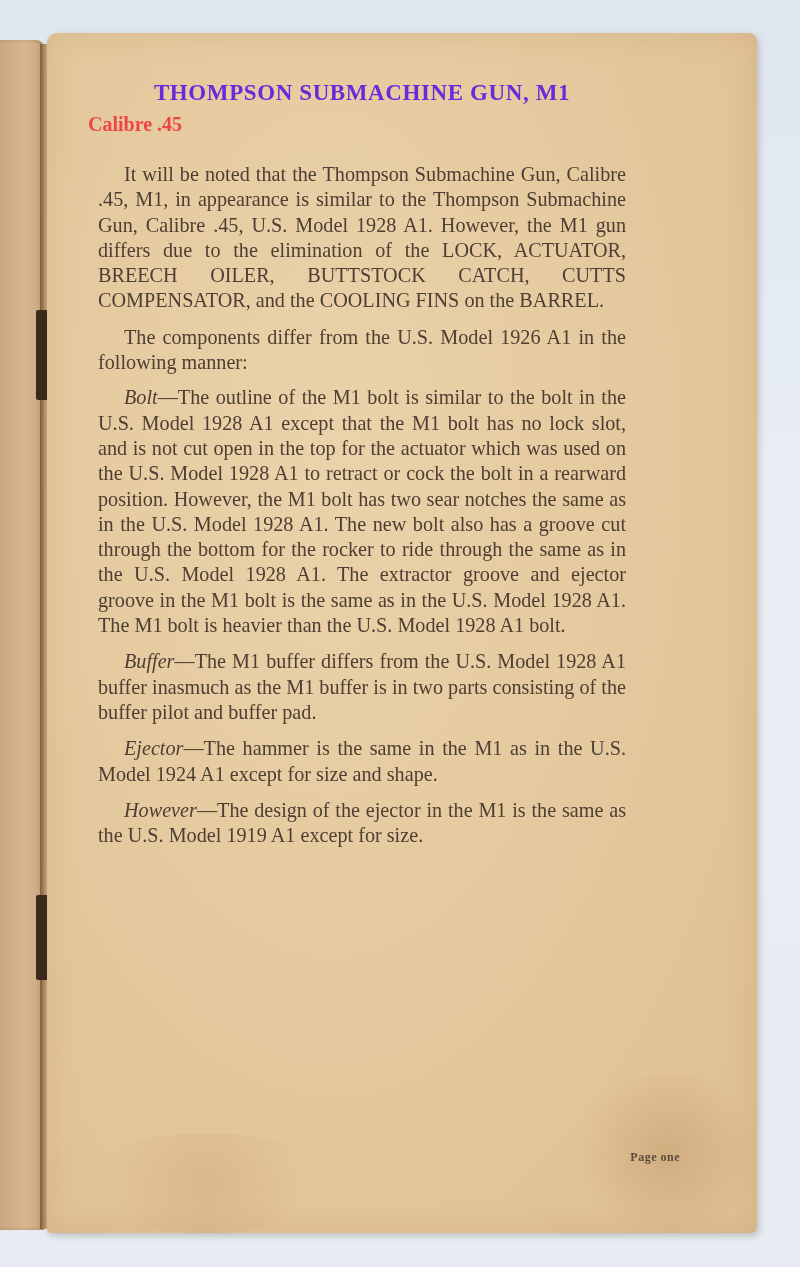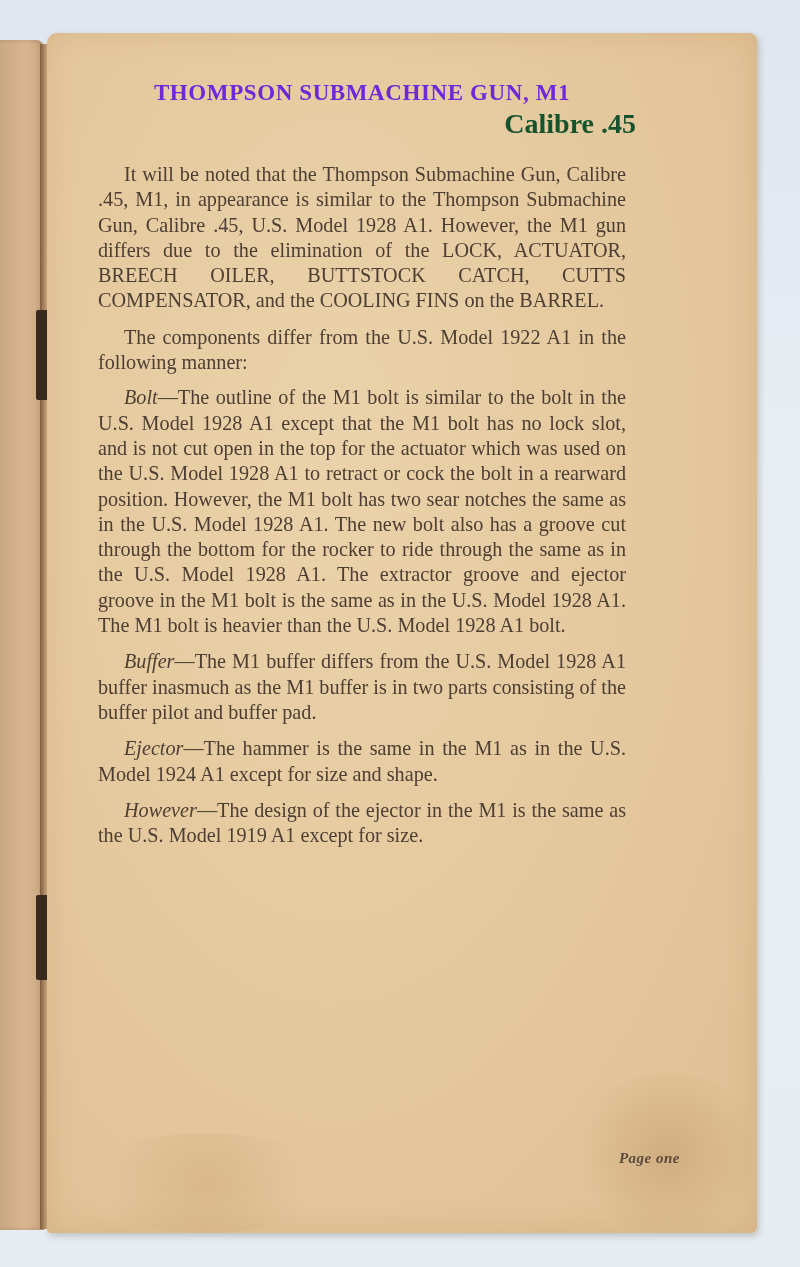--- a/index.html
+++ b/index.html
@@ -64,24 +64,24 @@
     .title {
       text-align: center;
       font-size: 23px;
       font-weight: bold;
       letter-spacing: 0.6px;
       color: #6d28d9;
       margin: 0;
       line-height: 30px;
     }
     .subtitle {
-      text-align: right;
-      font-size: 28px;
+      text-align: left;
+      font-size: 20px;
       font-weight: bold;
-      color: #14532d;
+      color: #ef4444;
       margin: 2px 0 0 0;
       line-height: 28px;
     }
     .para {
       font-size: 20.2px;
       line-height: 25.3px;
       text-align: justify;
       text-indent: 26px;
       margin: 10px;
       color: #4d3e33;
@@ -89,22 +89,21 @@
     .p-intro { margin-top: 24px; }
     .p-gap { margin-top: 11px; }
     .p-gap2 { margin-top: 7px; }
     .label {
       font-style: italic;
     }
     .footer {
       position: absolute;
       right: 120px;
       top: 1150px;
-      font-size: 15px;
-      font-style: italic;
+      font-size: 12px;
       font-weight: bold;
       color: #5a4a3d;
       letter-spacing: 0.5px;
     }
   </style>
 </head>
 <body>
 
 <div class="left-page"></div>
 <div class="spine"></div>
@@ -115,21 +114,21 @@
   <div class="stain" style="left:520px;top:1040px;width:200px;height:160px;"></div>
   <div class="stain" style="left:30px;top:1100px;width:260px;height:100px;opacity:0.6;"></div>
 </div>
 
 <div class="content">
   <h1 class="title">THOMPSON SUBMACHINE GUN, M1</h1>
   <h2 class="subtitle">Calibre .45</h2>
 
   <p class="para p-intro">It will be noted that the Thompson Submachine Gun, Calibre .45, M1, in appearance is similar to the Thompson Submachine Gun, Calibre .45, U.S. Model 1928 A1. However, the M1 gun differs due to the elimination of the LOCK, ACTUATOR, BREECH OILER, BUTTSTOCK CATCH, CUTTS COMPENSATOR, and the COOLING FINS on the BARREL.</p>
 
-  <p class="para p-gap">The components differ from the U.S. Model 1922 A1 in the following manner:</p>
+  <p class="para p-gap">The components differ from the U.S. Model 1926 A1 in the following manner:</p>
 
   <p class="para p-gap2"><span class="label">Bolt</span><span>—The outline of the M1 bolt is similar to the bolt in the U.S. Model 1928 A1 except that the M1 bolt has no lock slot, and is not cut open in the top for the actuator which was used on the U.S. Model 1928 A1 to retract or cock the bolt in a rearward position. However, the M1 bolt has two sear notches the same as in the U.S. Model 1928 A1. The new bolt also has a groove cut through the bottom for the rocker to ride through the same as in the U.S. Model 1928 A1. The extractor groove and ejector groove in the M1 bolt is the same as in the U.S. Model 1928 A1. The M1 bolt is heavier than the U.S. Model 1928 A1 bolt.</span></p>
 
   <p class="para p-gap"><span class="label">Buffer</span><span>—The M1 buffer differs from the U.S. Model 1928 A1 buffer inasmuch as the M1 buffer is in two parts consisting of the buffer pilot and buffer pad.</span></p>
 
   <p class="para p-gap"><span class="label">Ejector</span><span>—The hammer is the same in the M1 as in the U.S. Model 1924 A1 except for size and shape.</span></p>
 
   <p class="para p-gap"><span class="label">However</span><span>—The design of the ejector in the M1 is the same as the U.S. Model 1919 A1 except for size.</span></p>
 </div>
 

